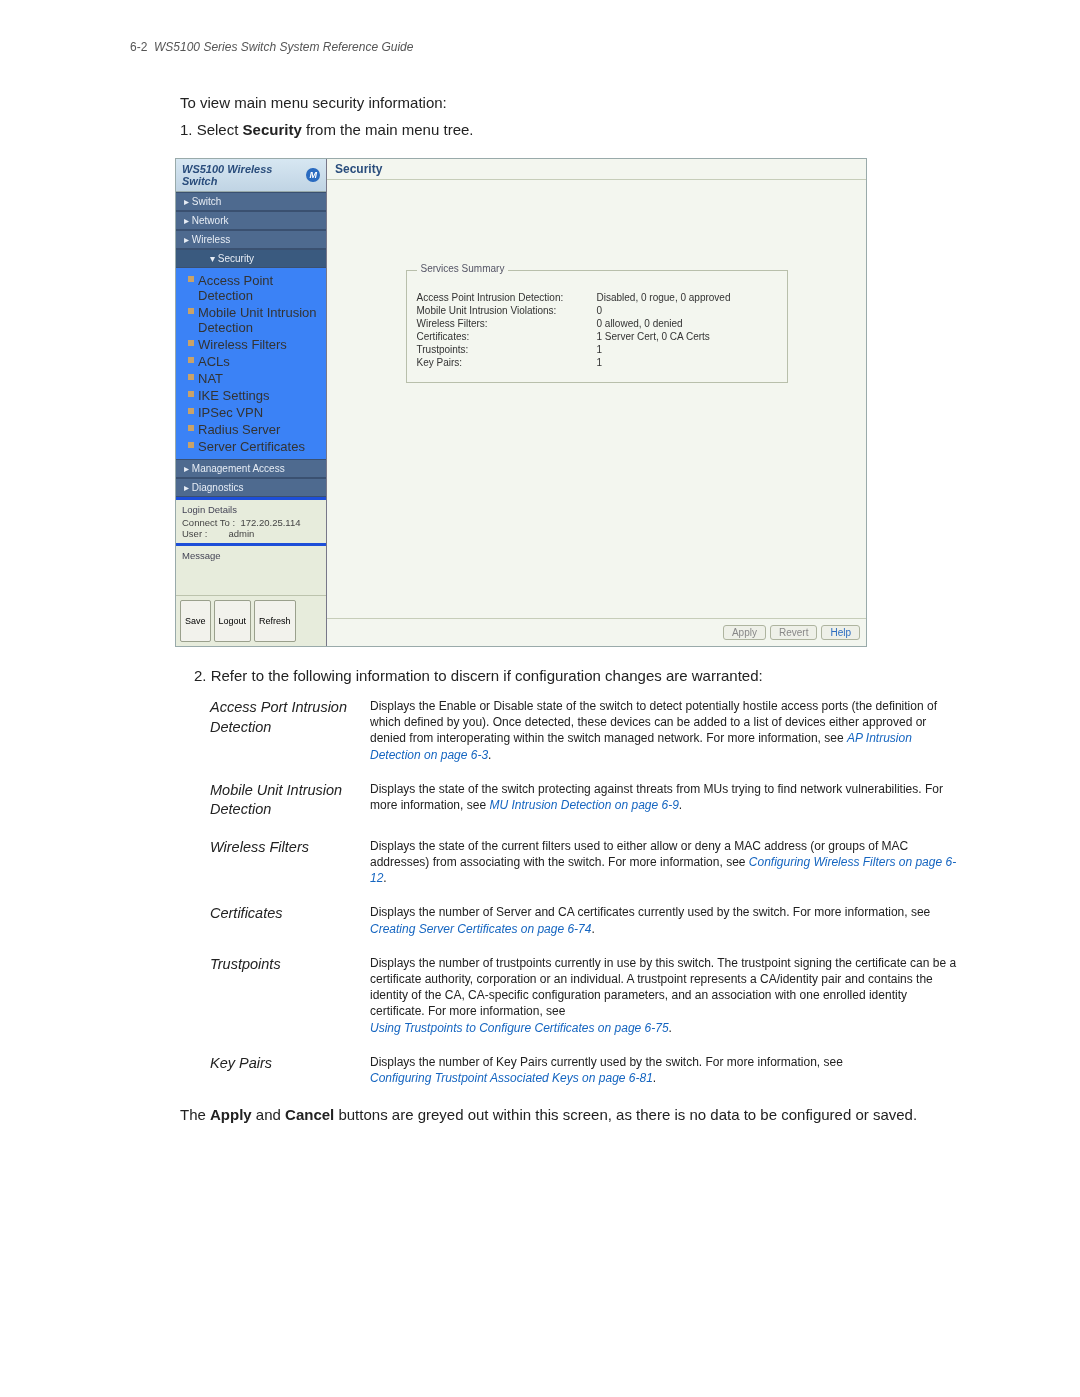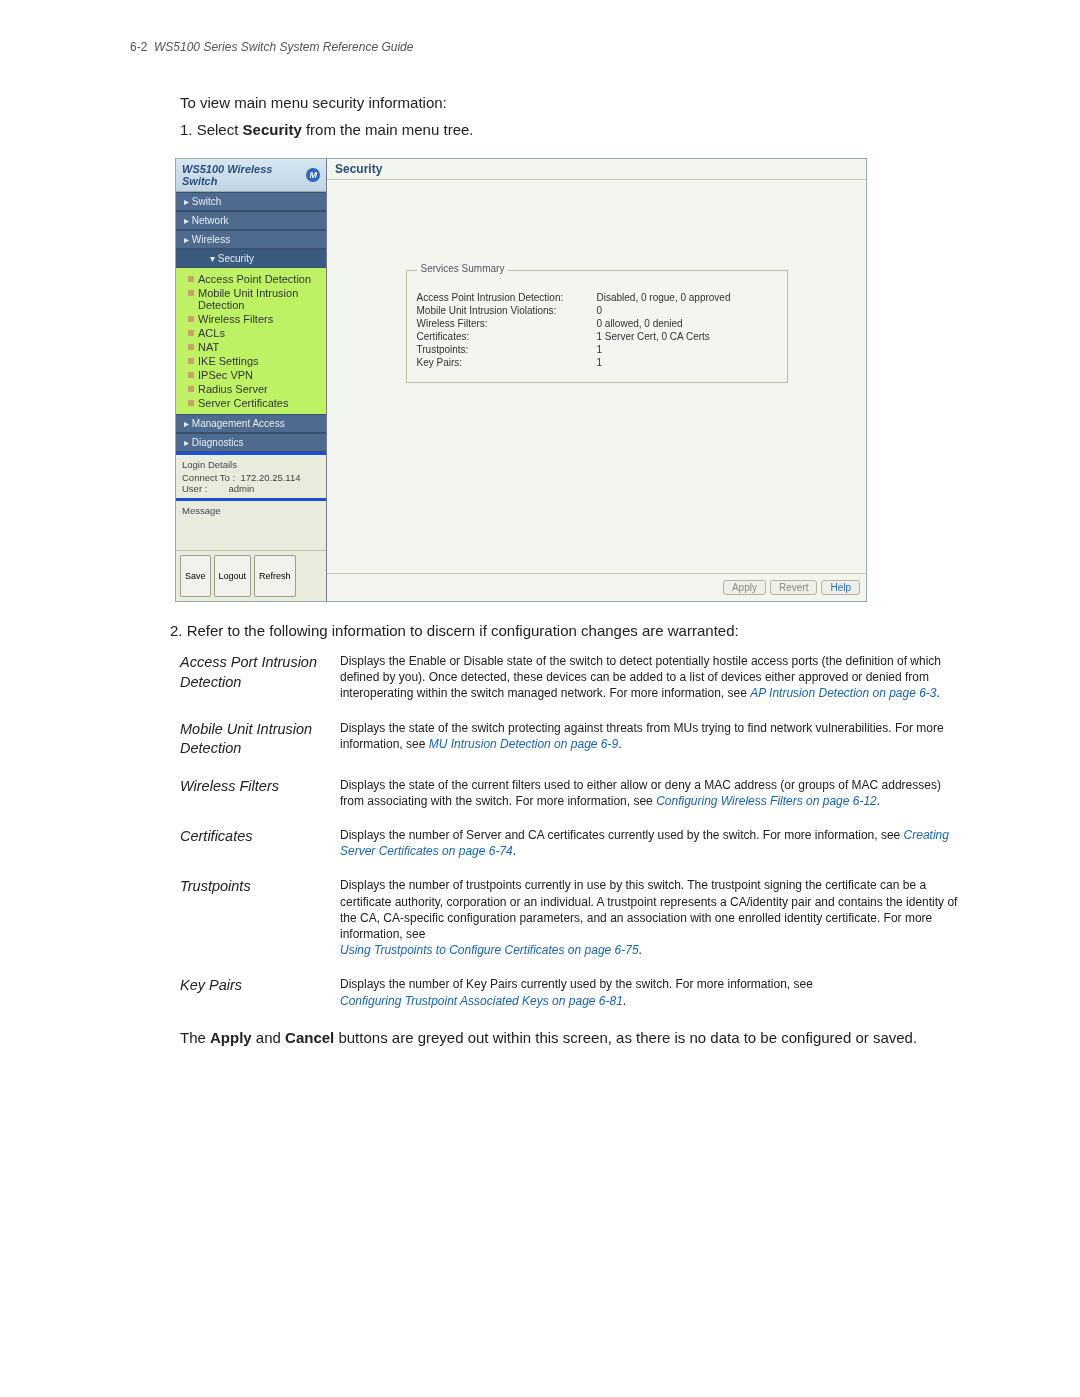--- a/index.html
+++ b/index.html
@@ -66,24 +66,24 @@
     padding: 3px 8px;
     font-size: 10px;
     border-top:1px solid #3a5070;
     border-bottom:1px solid #3a5070;
   }
   .nav-section.active {
     background:#3a5a7f;
     padding-left:34px;
   }
   .nav-tree {
-    background:#bef264;
+    background:#3b82f6;
     padding: 4px 2px 4px 10px;
     color:#333;
-    font-size:11px;
+    font-size:13px;
   }
   .nav-tree div {
     padding: 1px 0 1px 12px;
     position:relative;
   }
   .nav-tree div::before {
     content:"";
     position:absolute;
     left:2px; top:4px;
     width:6px;height:6px;
@@ -163,30 +163,31 @@
     background:#eef0e8;
     border:1px solid #aeb49f;
     border-radius:3px;
     color:#888;
   }
   .bottom-buttons button.help {
     color:#2a6bc0;
   }
 
   
-  .after-step { margin: 18px 0 14px 40px; font-size:15px; }
+  .after-step { margin: 18px 0 14px 64px; font-size:15px; }
   .def-table { margin: 0 0 0 50px; }
   .def-row { display:flex; margin-bottom:18px; }
   .def-term {
     width:150px;
     font-style: italic;
     font-size:14.5px;
     color:#222;
     padding-right:10px;
     line-height:1.35;
+    margin-left:30px;
   }
   .def-desc {
     flex:1;
     font-size:12px;
     line-height:1.35;
   }
   .def-desc .link { color:#1565c0; font-style:italic; }
   .note-line {
     margin: 10px 0 0 50px;
     font-size:15px;

